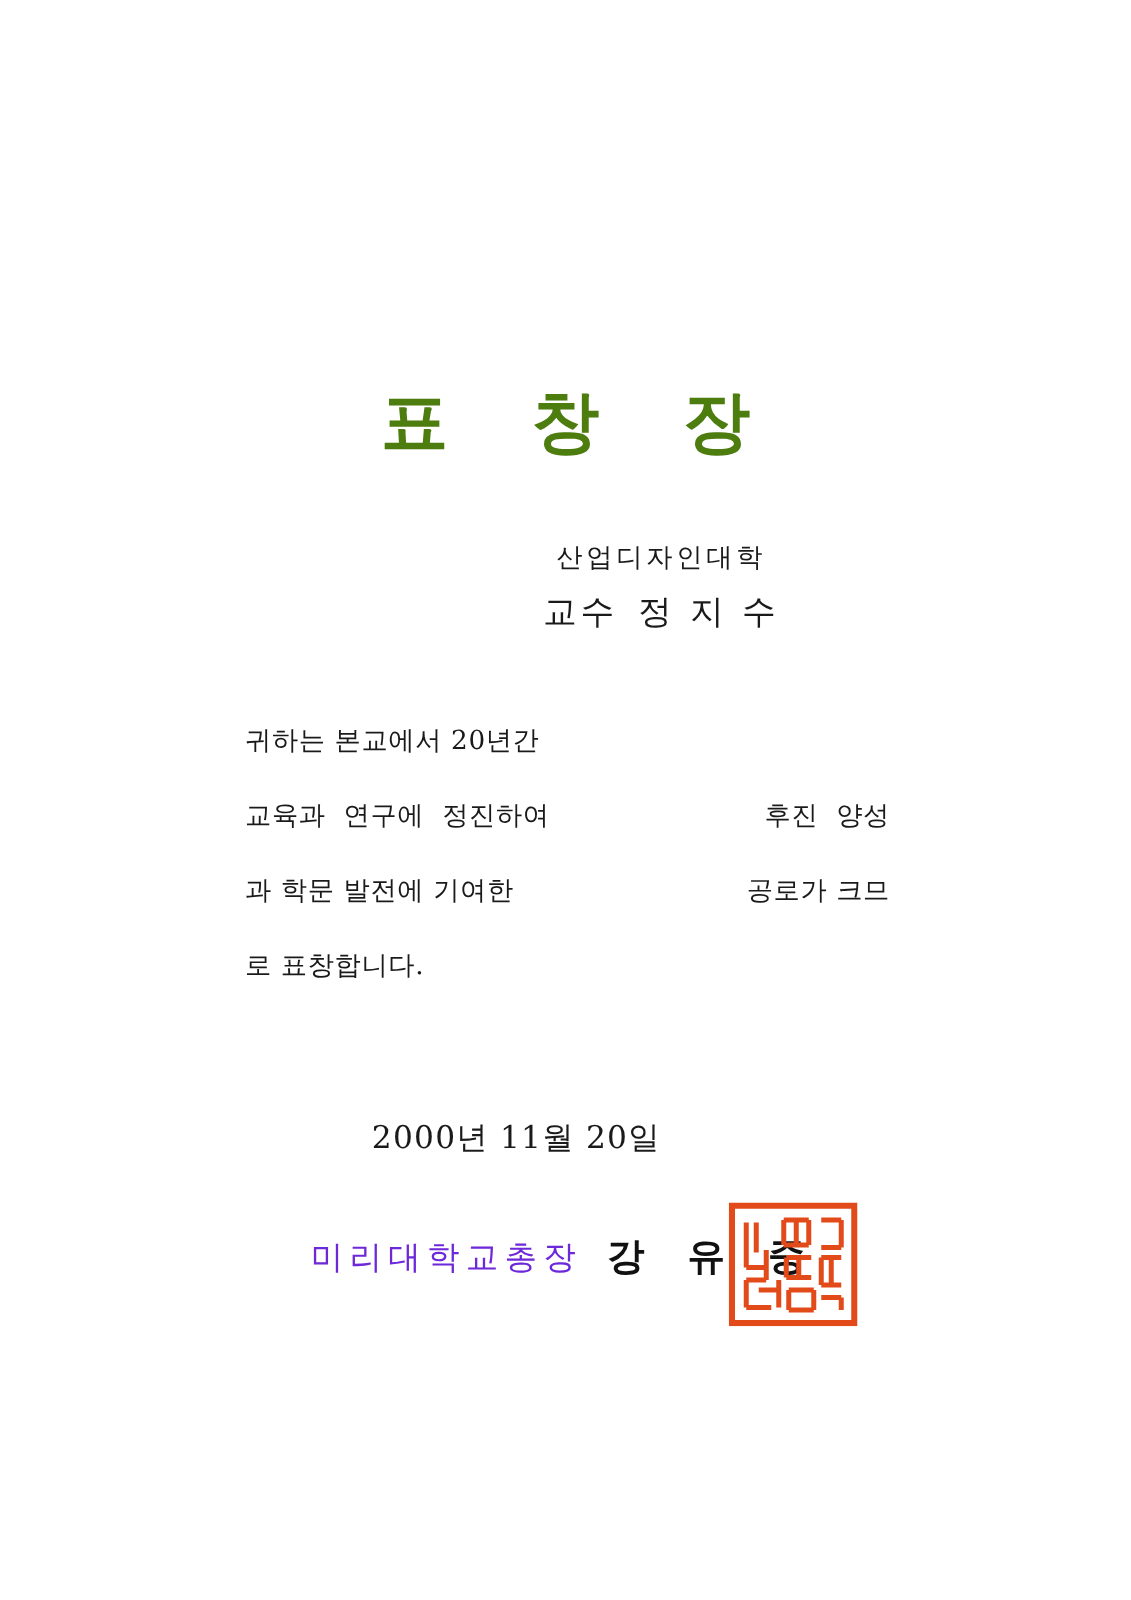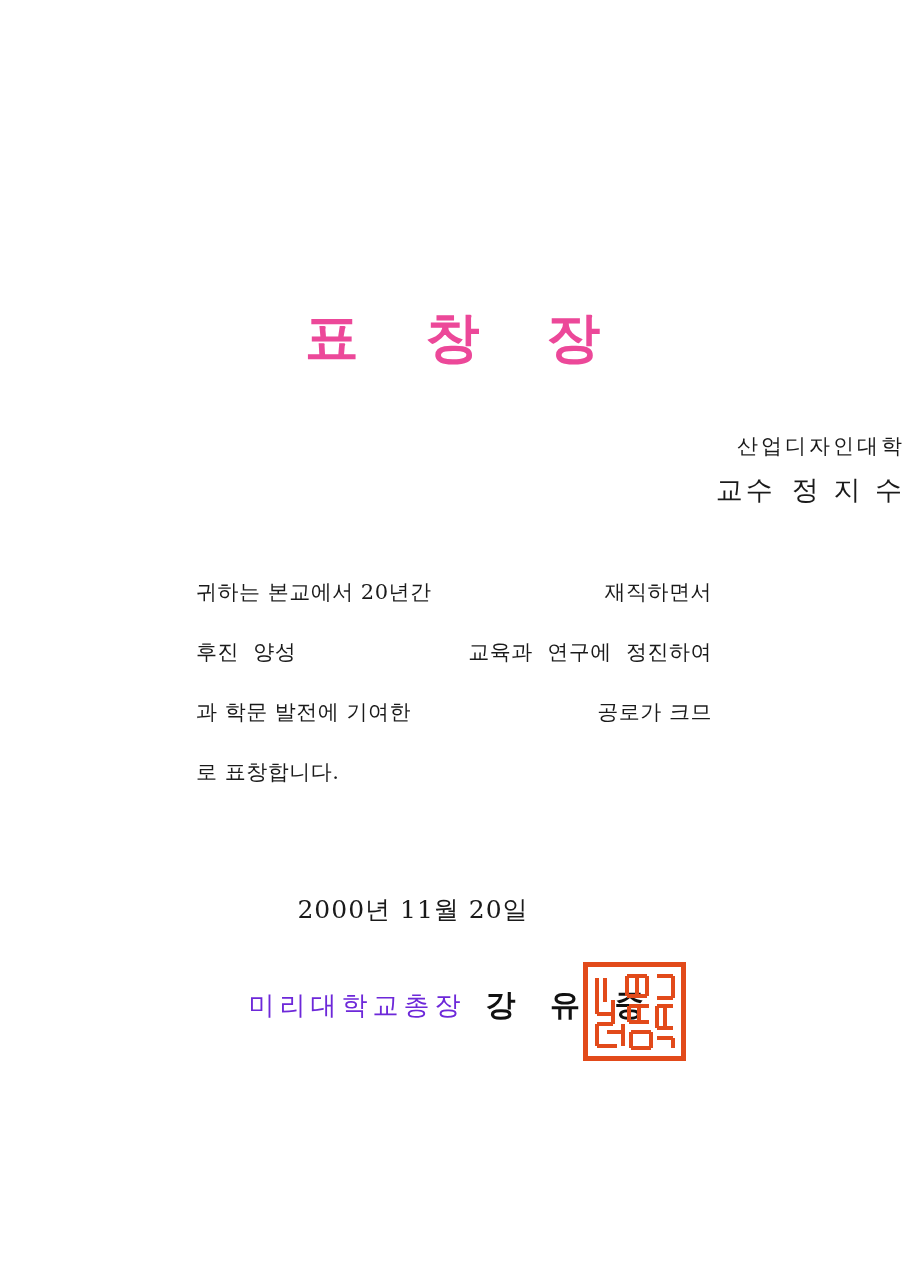--- a/index.html
+++ b/index.html
@@ -29,30 +29,30 @@
     top: 305px;
     left: 0;
     width: 905px;
     text-align: center;
     font-size: 54px;
     font-weight: bold;
     letter-spacing: 24px;
     text-indent: 24px;
     line-height: 1.2;
     font-family: "DejaVu Serif", "Liberation Serif", serif;
-    color: #ec4899;
+    color: #4d7c0f;
   }
 
   
   .recipient {
     position: absolute;
     top: 436px;
     left: 0;
     width: 905px;
-    text-align: right;
+    text-align: center;
     line-height: 1.0;
   }
   .recipient .affiliation {
     font-size: 21px;
     letter-spacing: 3px;
     text-indent: 3px;
     color: #1a1a1a;
     display: block;
     margin-left: 150px;
   }
@@ -154,25 +154,24 @@
   <div class="recipient">
     <span class="affiliation">산업디자인대학</span>
     <span class="person">
       <span class="role">교수</span><span class="name">정 지 수</span>
     </span>
   </div>
 
   <div class="body-text">
     <span class="line justify">
       <span>귀하는 본교에서 20년간</span>
-      <span>재직하면서</span>
     </span>
     <span class="line justify">
+      <span>교육과  연구에  정진하여</span>
       <span>후진  양성</span>
-      <span>교육과  연구에  정진하여</span>
     </span>
     <span class="line justify">
       <span>과 학문 발전에 기여한</span>
       <span>공로가 크므</span>
     </span>
     <span class="line">로 표창합니다.</span>
   </div>
 
   <div class="date">2000년 11월 20일</div>
 

